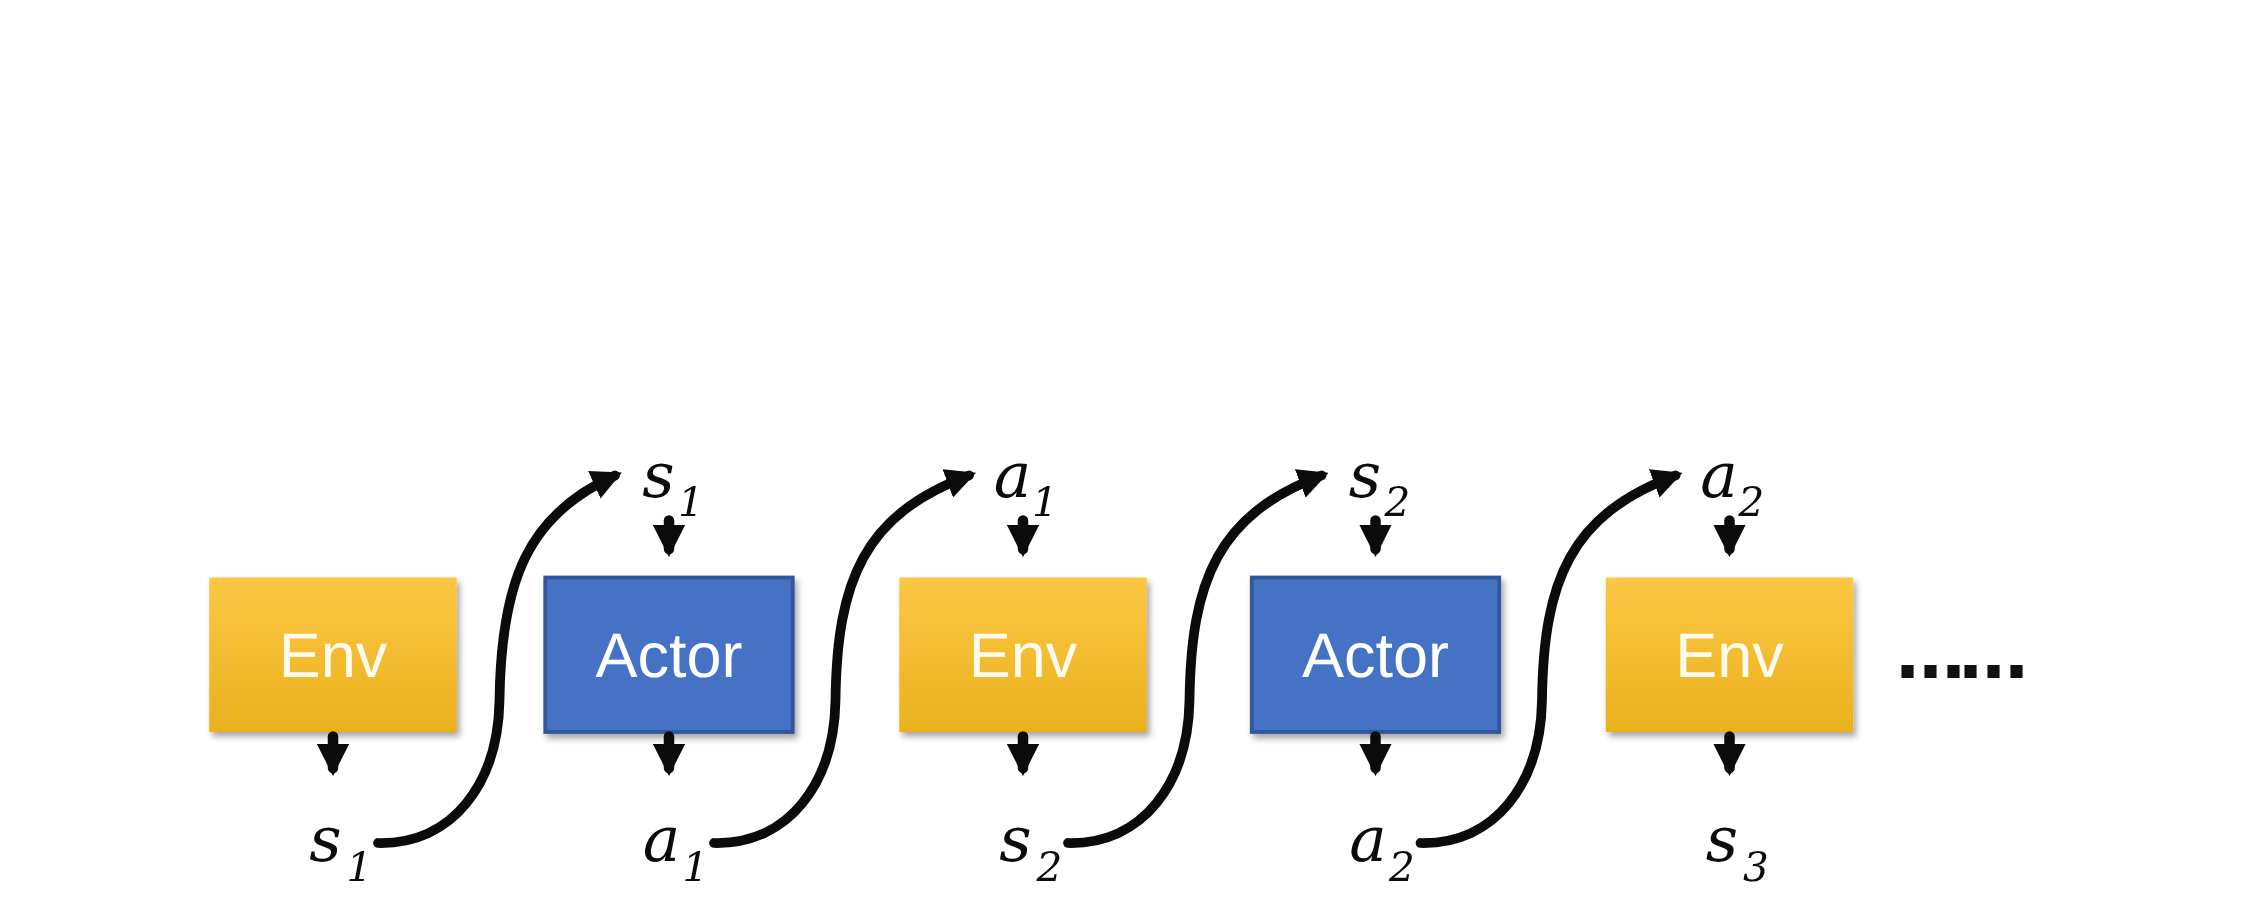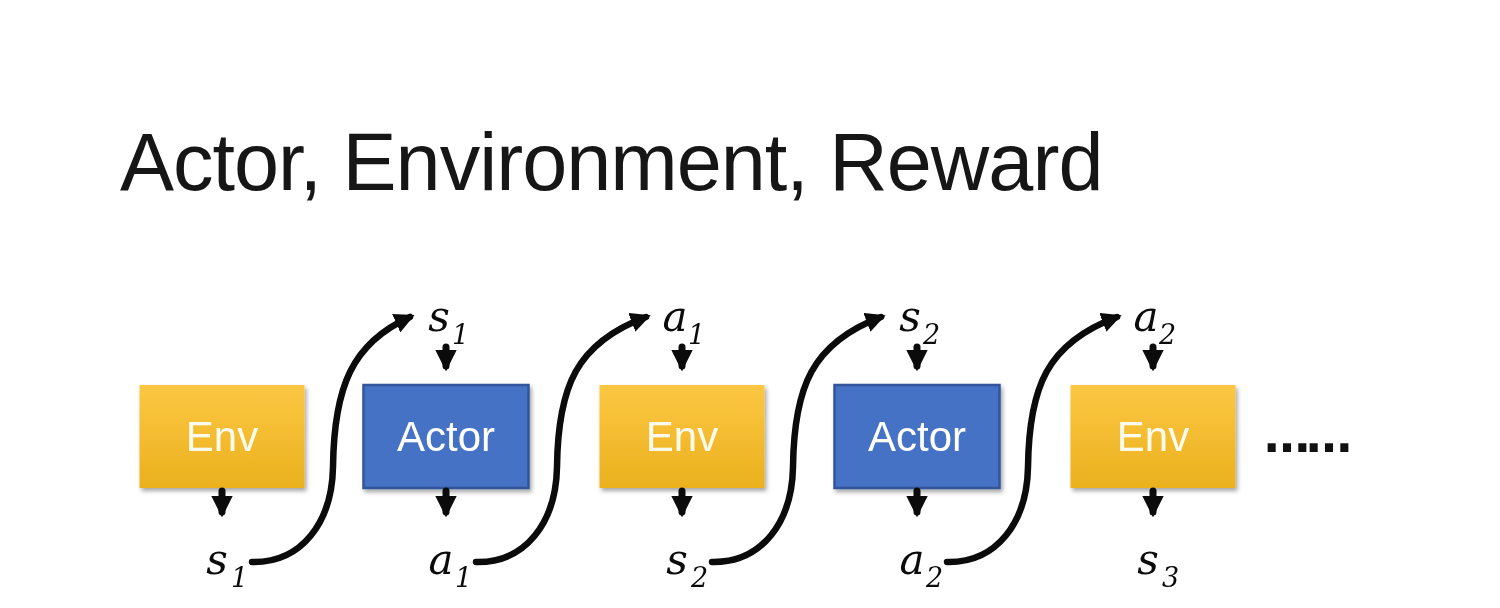--- a/index.html
+++ b/index.html
@@ -46,21 +46,20 @@
     font-weight:bold;
     letter-spacing:-4px;
     fill:#111111;
   }
 </style>
 </head>
 <body>
 
 <div class="slide">
 
-  <h1 class="title">Actor, Environment, Reward</h1>
 
   <svg class="diagram" width="1500" height="608" viewBox="0 0 1500 608">
     <defs>
       <linearGradient id="envGrad" x1="0" y1="0" x2="0" y2="1">
         <stop offset="0" stop-color="#FCC743"></stop>
         <stop offset="1" stop-color="#EAB11E"></stop>
       </linearGradient>
       <filter id="boxShadow" x="-20%" y="-20%" width="150%" height="160%">
         <feDropShadow dx="2" dy="3" stdDeviation="2" flood-color="#000000" flood-opacity="0.35"></feDropShadow>
       </filter>

